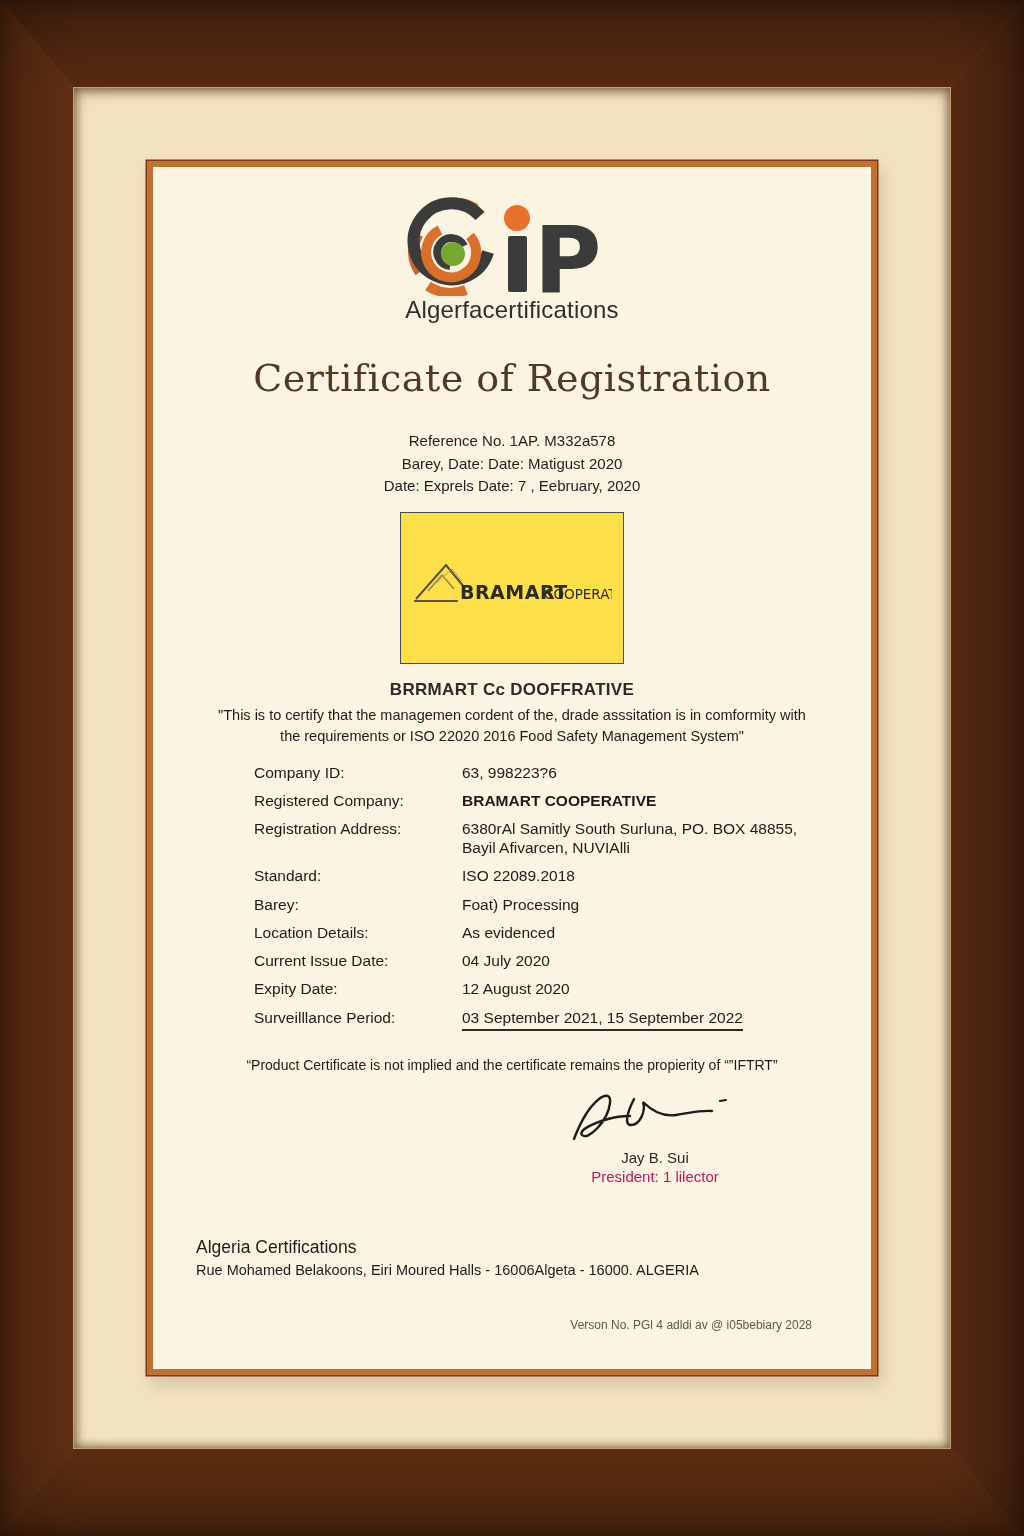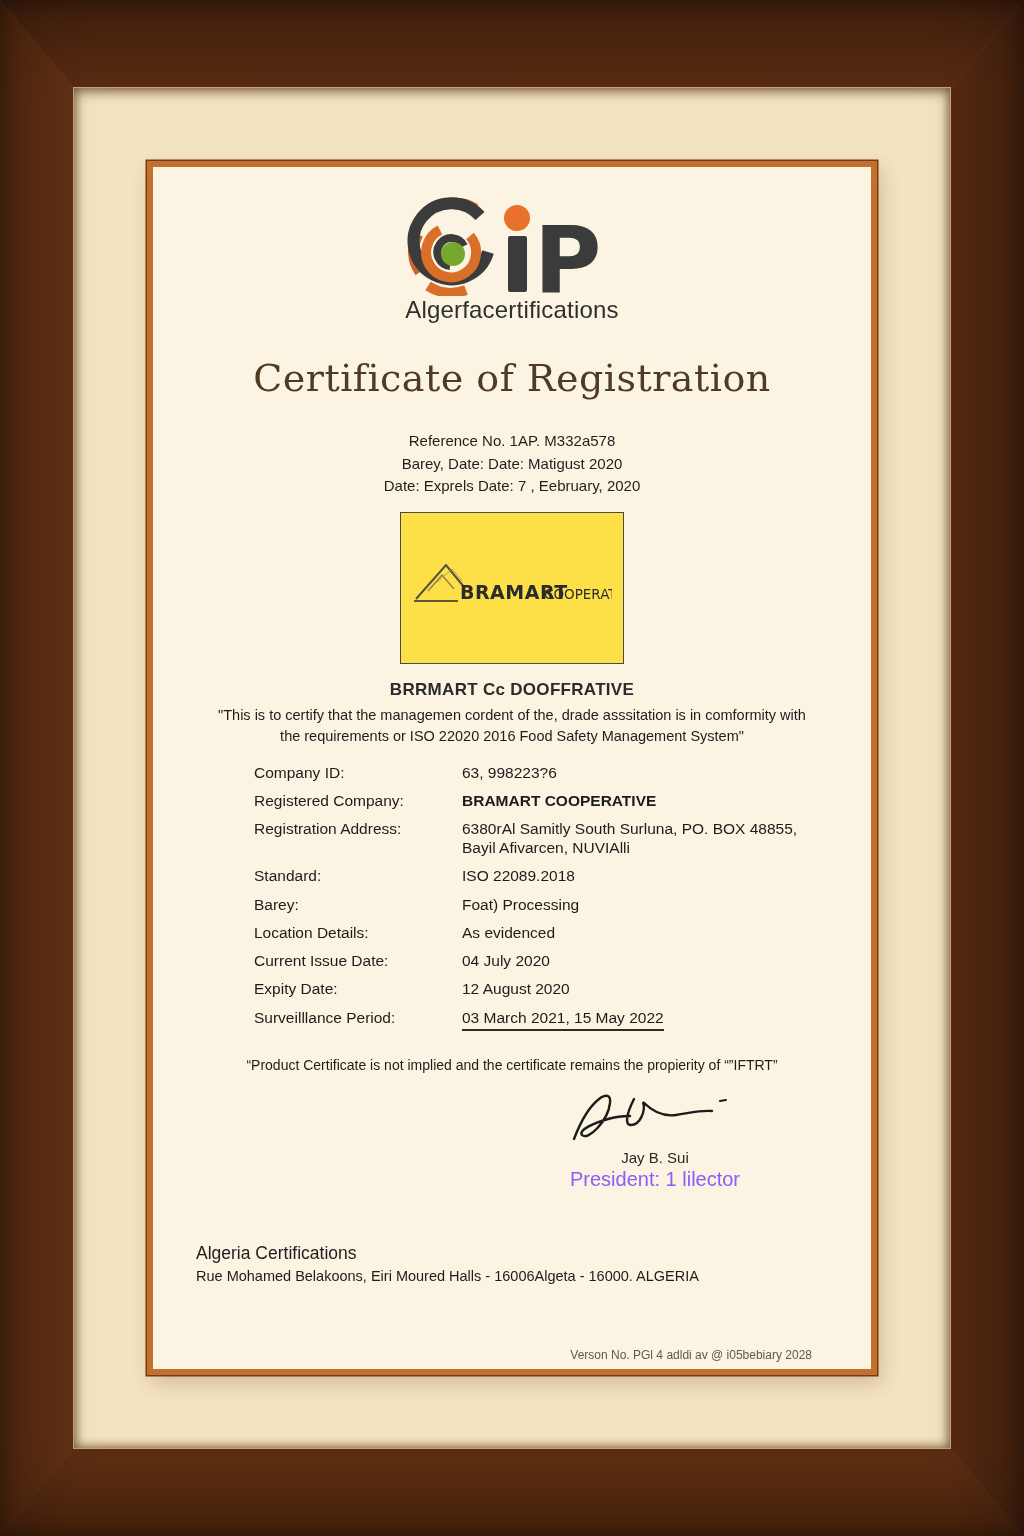--- a/index.html
+++ b/index.html
@@ -86,27 +86,27 @@
   .field-row { display:flex; align-items:flex-start; margin-bottom:9px; font-size:15.5px; line-height:1.24; }
   .field-label { width:208px; flex:0 0 208px; color:#1c1c1c; }
   .field-value { max-width:440px; color:#1c1c1c; }
   .field-value.bold { font-weight:bold; }
   .field-value.underlined { border-bottom:2px solid #2b2b2b; padding-bottom:2px; }
 
   .disclaimer { margin-top:26px; text-align:center; font-size:14px; color:#1d1d1d; }
 
   .sign-block { margin:10px 58px 0 auto; width:230px; text-align:center; }
   .sign-name { font-size:15px; color:#2a2a2a; margin-top:-4px; }
-  .sign-title { font-size:20px; color:#8b5cf6; margin-top:2px; }
+  .sign-title { font-size:15px; color:#be185d; margin-top:2px; }
 
   .footer { margin-top:52px; text-align:left; }
   .footer-org { font-size:17.5px; color:#1d1d1d; }
   .footer-addr { font-size:14.5px; color:#1d1d1d; margin-top:4px; }
 
-  .version-line { margin-top:64px; text-align:right; padding-right:16px; font-size:12px; color:#5a5a52; }
+  .version-line { margin-top:40px; text-align:right; padding-right:16px; font-size:12px; color:#5a5a52; }
 </style>
 </head>
 <body>
 
 <div class="scene">
 
   <div class="frame-edge frame-top grain-h"></div>
   <div class="frame-edge frame-bottom grain-h"></div>
   <div class="frame-edge frame-left grain-v"></div>
   <div class="frame-edge frame-right grain-v"></div>
@@ -190,21 +190,21 @@
         <div class="field-row">
           <div class="field-label">Current Issue Date:</div>
           <div class="field-value">04 July 2020</div>
         </div>
         <div class="field-row">
           <div class="field-label">Expity Date:</div>
           <div class="field-value">12 August 2020</div>
         </div>
         <div class="field-row">
           <div class="field-label">Surveilllance Period:</div>
-          <div class="field-value underlined">03 March 2021,  15 May 2022</div>
+          <div class="field-value underlined">03 September 2021,  15 September 2022</div>
         </div>
       </div>
 
       <div class="disclaimer">“Product Certificate is not implied and the certificate remains the propierity of “”IFTRT”</div>
 
       <div class="sign-block">
         <svg width="190" height="66" viewBox="0 0 190 66">
           <path d="M 14 56 C 30 14, 52 4, 50 20 C 48 38, 28 58, 22 52 C 18 47, 34 40, 48 36 C 58 33, 64 33, 70 33
                    M 74 16 C 67 30, 64 42, 71 42 C 80 42, 86 28, 83 19 C 92 28, 102 34, 116 32 C 130 30, 140 27, 152 28" fill="none" stroke="#1c1c1c" stroke-width="2.4" stroke-linecap="round"></path>
           <path d="M 160 18 L 166 17" stroke="#1c1c1c" stroke-width="2" stroke-linecap="round"></path>

